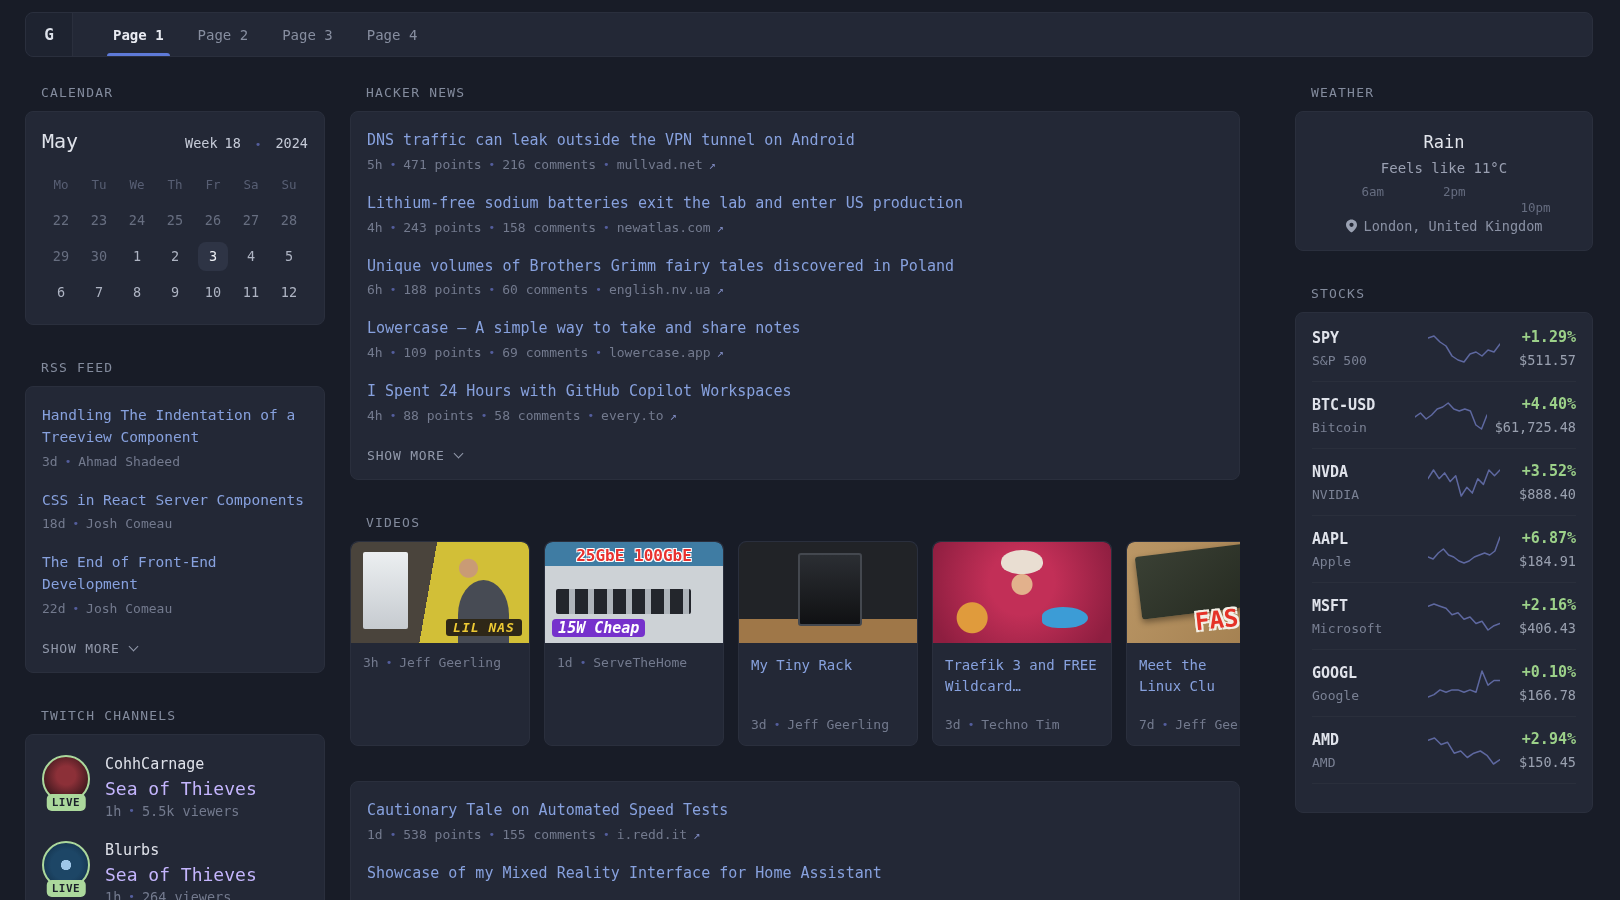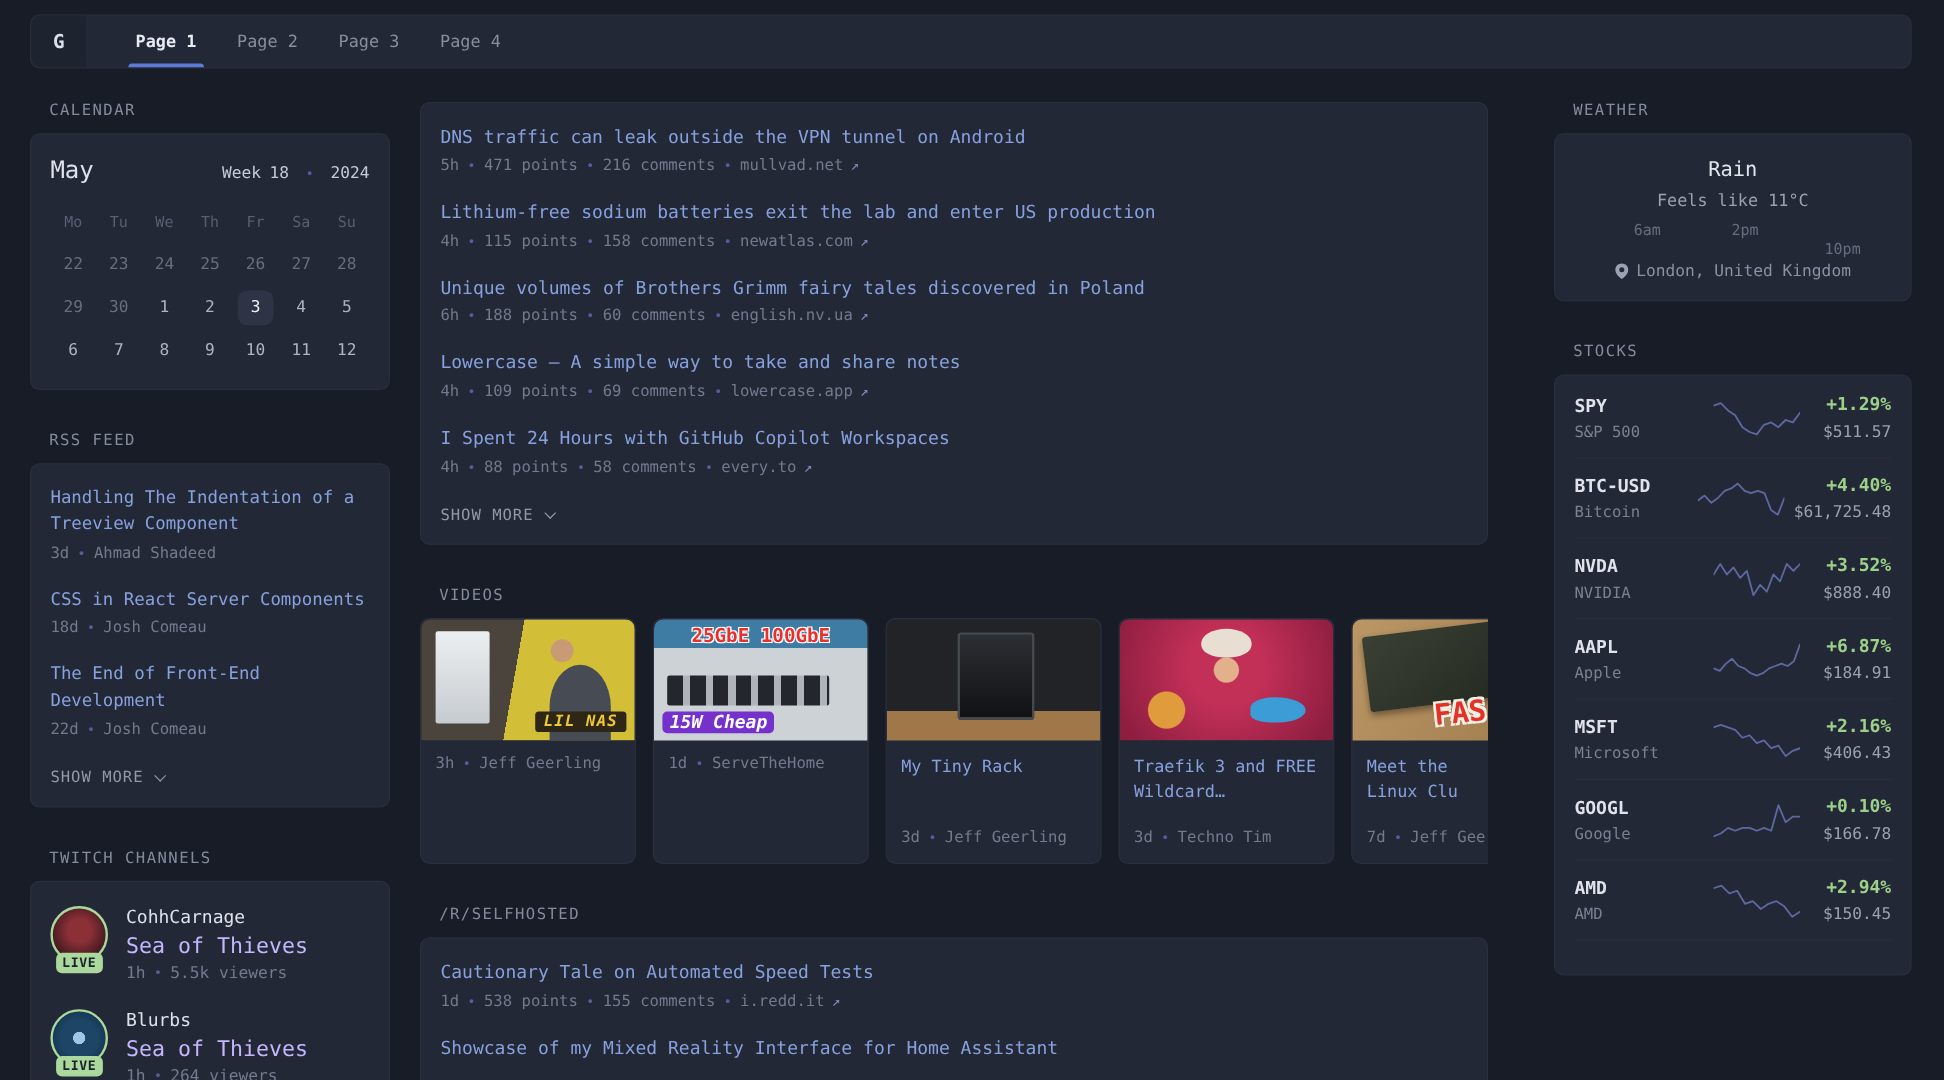--- a/index.html
+++ b/index.html
@@ -351,38 +351,39 @@
               </div>
             </div>
         </div>
       </section>
 
     </aside>
 
     <main class="col-mid mid">
 
       <section>
+        <h2 class="sec-title">HACKER NEWS</h2>
         <div class="card feed-card">
           <div class="feed-item">
               <a class="feed-title">DNS traffic can leak outside the VPN tunnel on Android</a>
               <div class="meta">
                 <span>5h</span>
                 <span class="dot"></span>
                 <span>471 points</span>
                 <span class="dot"></span>
                 <span>216 comments</span>
                 <span class="dot"></span>
                 <span class="ext">mullvad.net</span>
               </div>
             </div><div class="feed-item">
               <a class="feed-title">Lithium-free sodium batteries exit the lab and enter US production</a>
               <div class="meta">
                 <span>4h</span>
                 <span class="dot"></span>
-                <span>115 points</span>
+                <span>243 points</span>
                 <span class="dot"></span>
                 <span>158 comments</span>
                 <span class="dot"></span>
                 <span class="ext">newatlas.com</span>
               </div>
             </div><div class="feed-item">
               <a class="feed-title">Unique volumes of Brothers Grimm fairy tales discovered in Poland</a>
               <div class="meta">
                 <span>6h</span>
                 <span class="dot"></span>
@@ -492,21 +493,20 @@
                   <span>7d</span>
                   <span class="dot"></span>
                   <span>Jeff Geerling</span>
                 </div>
               </div>
             </div>
         </div>
       </section>
 
       <section>
-        <h2 class="sec-title">/R/SELFHOSTED</h2>
         <div class="card feed-card">
           <div class="feed-item">
               <a class="feed-title">Cautionary Tale on Automated Speed Tests</a>
               <div class="meta">
                 <span>1d</span>
                 <span class="dot"></span>
                 <span>538 points</span>
                 <span class="dot"></span>
                 <span>155 comments</span>
                 <span class="dot"></span>

